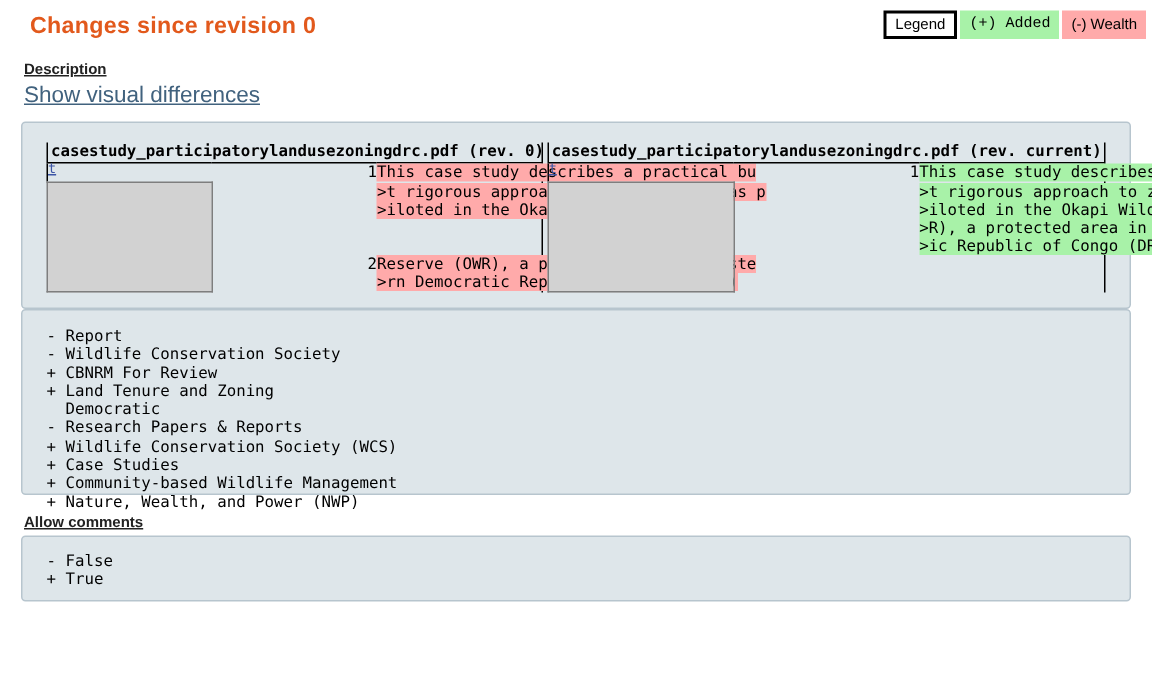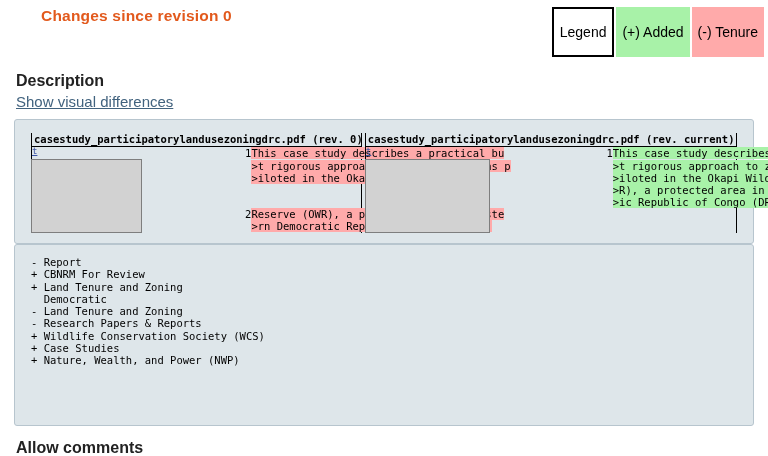--- a/index.html
+++ b/index.html
@@ -4,44 +4,44 @@
 <style>
   html,body{margin:0;padding:0;background:#ffffff;}
   body{
     width:768px;height:456px;overflow:hidden;
     font-family:"Liberation Sans","DejaVu Sans",sans-serif;
     font-size:11px;color:#000;
   }
   .container{padding:0 14px;box-sizing:border-box;width:768px;}
 
   
-  .header-row{display:flex;justify-content:space-between;align-items:flex-start;padding-top:5px;margin-left:21px;}
+  .header-row{display:flex;justify-content:space-between;align-items:center;padding-top:5px;}
   .page-title{
     font-size:15.5px;font-weight:bold;color:#e2591c;margin:2px 0 0 6px;letter-spacing:.2px;
   }
   table.legend{border-collapse:separate;border-spacing:2px;margin-right:-12px;}
   table.legend td{
-    font-size:14px;padding:15px 6px;height:13px;white-space:nowrap;vertical-align:middle;
+    font-size:10px;padding:1px 6px;height:13px;white-space:nowrap;vertical-align:middle;
   }
   td.lg-label{background:#fff;border:2px solid #000;text-align:center;font-weight:normal;}
-  td.lg-added{background:var(--c-added,#a8f2a8);}
+  td.lg-added{background:var(--c-added,#a8f2a8);font-family:Liberation Mono, monospace;}
   td.lg-deleted{background:var(--c-deleted,#ffaaaa);}
   td.lg-changed{background:var(--c-changed,#ffff77);}
   td.lg-tag-added{background:var(--c-tag-added,#187818);color:#fff;font-weight:bold;}
   td.lg-tag-deleted{background:var(--c-tag-deleted,#700c0c);color:#fff;font-weight:bold;}
 
   
-  .section-heading{font-weight:bold;font-size:16px;color:#222;margin:13px 0 3px 2px;}
+  .section-heading{font-weight:bold;font-size:10px;color:#222;margin:13px 0 3px 2px;text-decoration:underline;}
   .visual-link{color:#41627e;text-decoration:underline;font-size:15px;margin-left:2px;cursor:pointer;}
   .panel{
     background:#dee6ea;border:1px solid #b7c5ce;border-radius:3px;
     box-sizing:border-box;
   }
   .panel.diff-panel{margin-top:9px;height:125px;padding:13px 16px 8px 16px;}
-  .panel.tags-panel{height:182px;padding:11px 16px;}
+  .panel.tags-panel{height:124px;padding:11px 16px;}
   .panel.comments-panel{height:44px;padding:10px 16px;}
 
   
   .diff-wrap{display:flex;gap:3px;align-items:flex-start;}
   table.diff{
     border-collapse:collapse;table-layout:fixed;
     border-left:1px solid #000;border-right:1px solid #000;
     font-family:"DejaVu Sans Mono","Liberation Mono",monospace;
     font-size:10.5px;line-height:12px;
   }
@@ -73,21 +73,21 @@
 
 <div class="container">
 
   <div class="header-row">
     <div class="page-title">Changes since revision 0</div>
     <table class="legend">
       <tbody>
         <tr>
           <td class="lg-label">Legend</td>
           <td class="lg-added">(+) Added</td>
-          <td class="lg-deleted">(-) Tenure</td>
+          <td class="lg-deleted">(-) Wealth</td>
         </tr>
       </tbody>
     </table>
   </div>
 
   <div>
     <div class="section-heading">Description</div>
     <a class="visual-link">Show visual differences</a>
 
     <div class="panel diff-panel">
@@ -183,27 +183,28 @@
           </tbody>
         </table>
 
       </div>
     </div>
   </div>
 
   <div>
     <div class="panel tags-panel">
       <div class="mono-line">- Report</div>
+      <div class="mono-line">- Wildlife Conservation Society</div>
       <div class="mono-line">+ CBNRM For Review</div>
       <div class="mono-line">+ Land Tenure and Zoning</div>
       <div class="mono-line">  Democratic</div>
-      <div class="mono-line">- Land Tenure and Zoning</div>
       <div class="mono-line">- Research Papers &amp; Reports</div>
       <div class="mono-line">+ Wildlife Conservation Society (WCS)</div>
       <div class="mono-line">+ Case Studies</div>
+      <div class="mono-line">+ Community-based Wildlife Management</div>
       <div class="mono-line">+ Nature, Wealth, and Power (NWP)</div>
     </div>
   </div>
 
   <div>
     <div class="section-heading">Allow comments</div>
     <div class="panel comments-panel">
       <div class="mono-line">- False</div>
       <div class="mono-line">+ True</div>
     </div>

